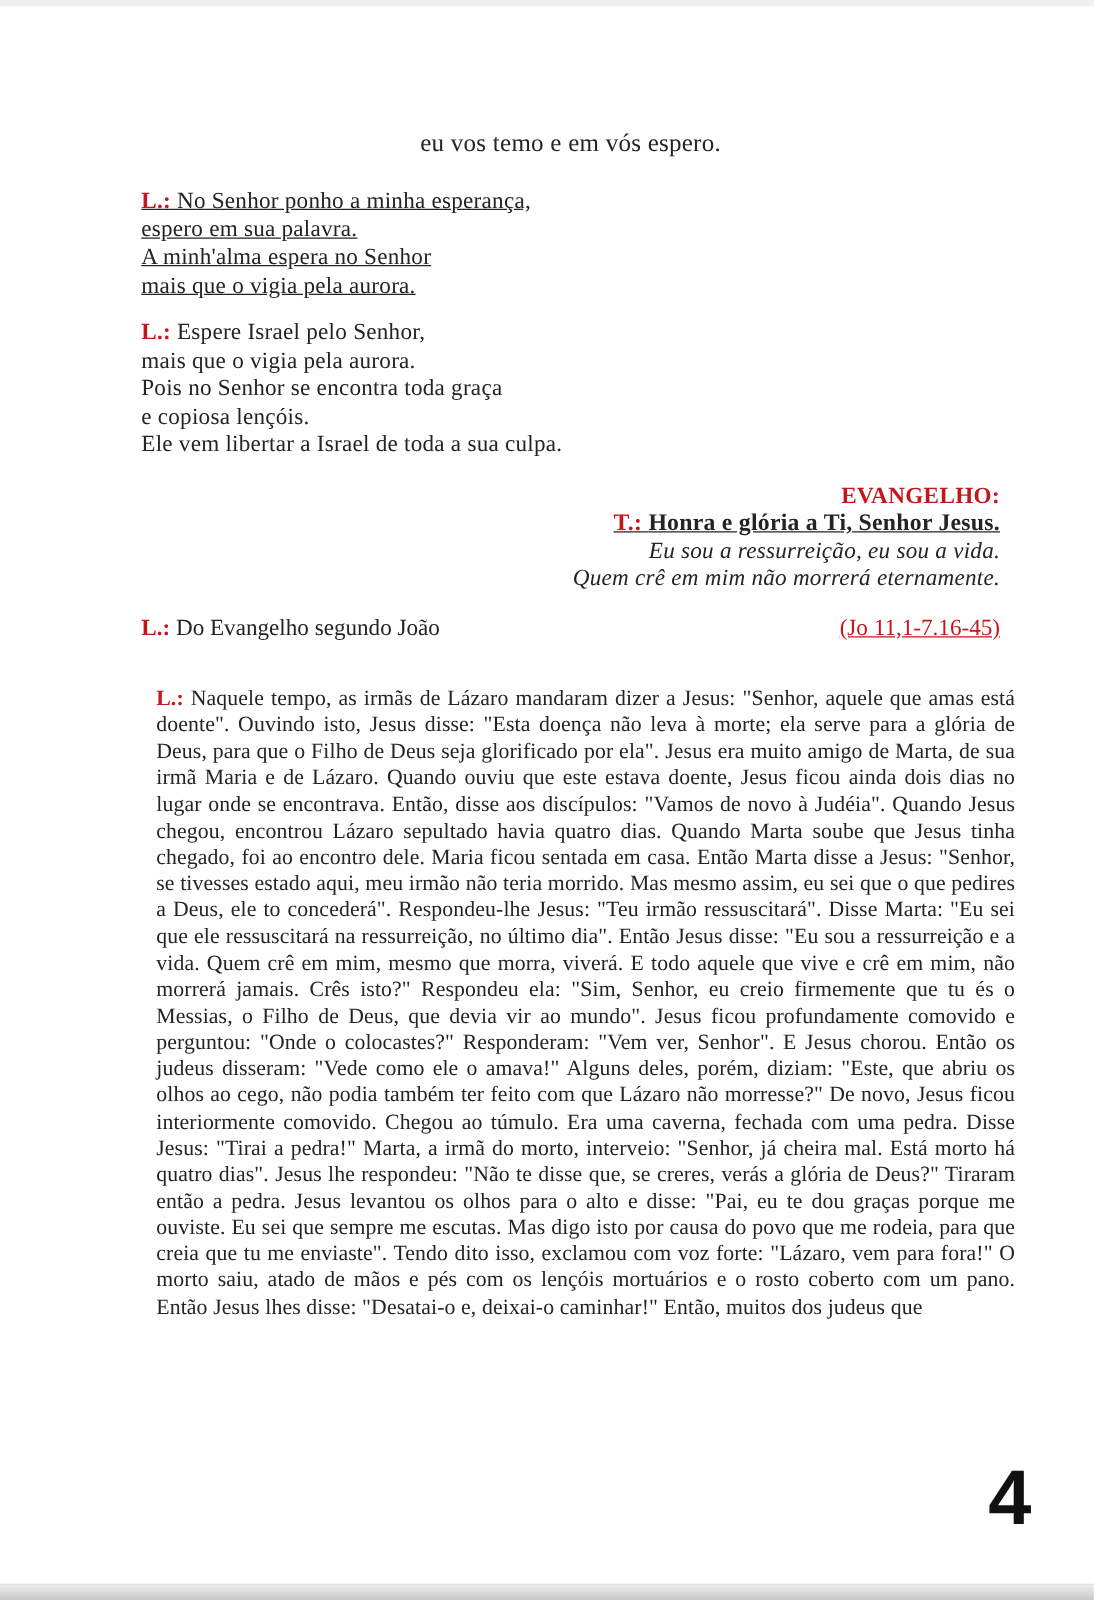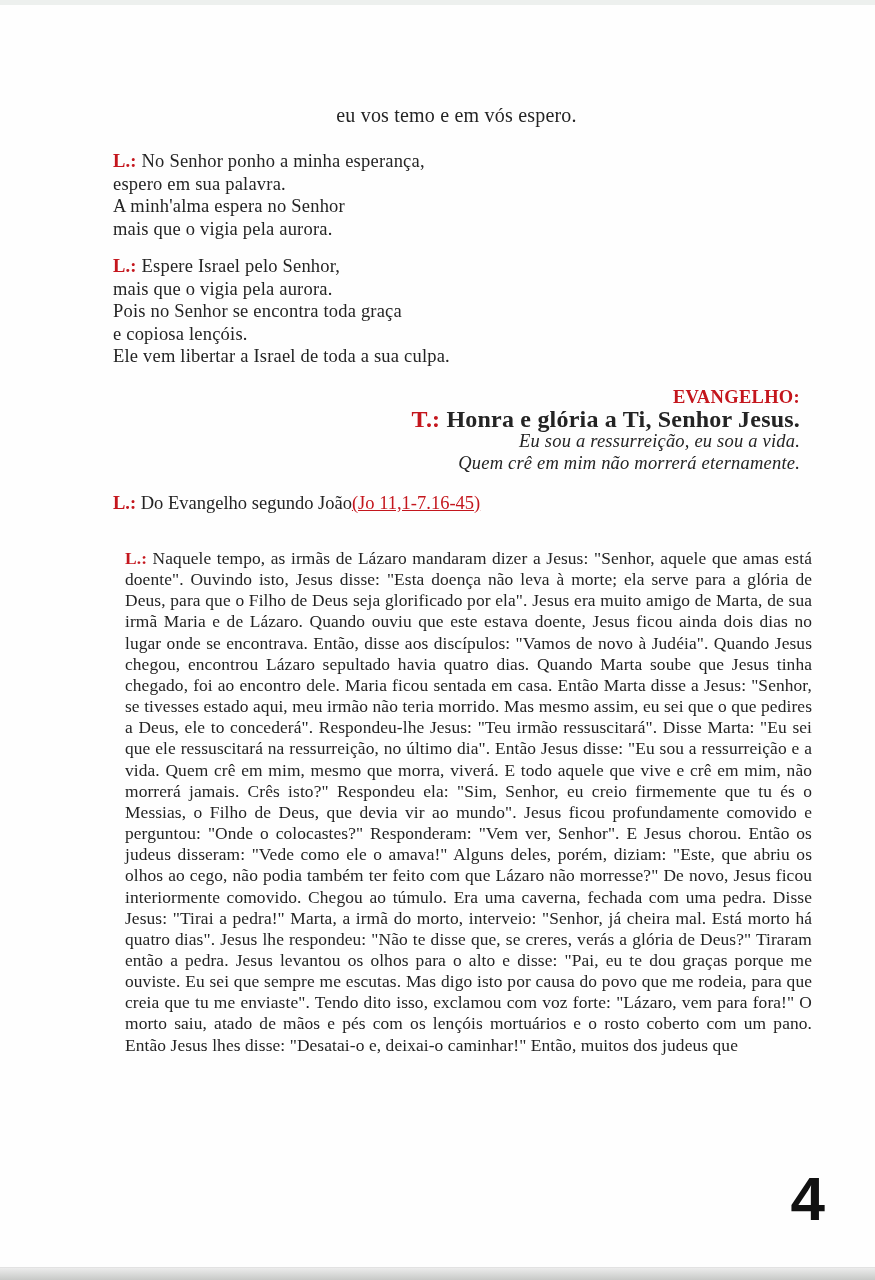--- a/index.html
+++ b/index.html
@@ -31,50 +31,51 @@
     font-size: 20px;
     line-height: 23px;
     letter-spacing: 0.2px;
     text-align: center;
   }
   .stanza {
     font-size: 18.5px;
     line-height: 22.6px;
     letter-spacing: 0.2px;
   }
-  .stanza-1 { top: 150px; }
+  .stanza-1 { top: 150px; text-decoration: underline; }
   .stanza-2 { top: 255px; }
   .marker {
     color: #c4161d;
     font-weight: bold;
   }
   .gospel-head { top: 386px; text-align: right; }
   .gospel-heading {
     color: #c4161d;
     font-weight: bold;
     font-size: 18.5px;
     line-height: 22px;
     letter-spacing: 0.3px;
   }
   .acclamation {
-    font-size: 24px;
+    font-size: 19px;
     line-height: 22px;
     font-weight: bold;
     letter-spacing: 0.2px;
+    text-decoration: underline;
   }
   .verse-italic {
     font-style: italic;
     font-size: 18.5px;
     line-height: 22px;
     letter-spacing: 0.2px;
   }
   .intro-row {
     top: 492px;
     display: flex;
-    justify-content: flex-start;
+    justify-content: space-between;
     font-size: 18.5px;
     line-height: 23px;
   }
   .reference {
     color: #c4161d;
     text-decoration: underline;
   }
   .reading {
     top: 536px;
     margin: 12px;

